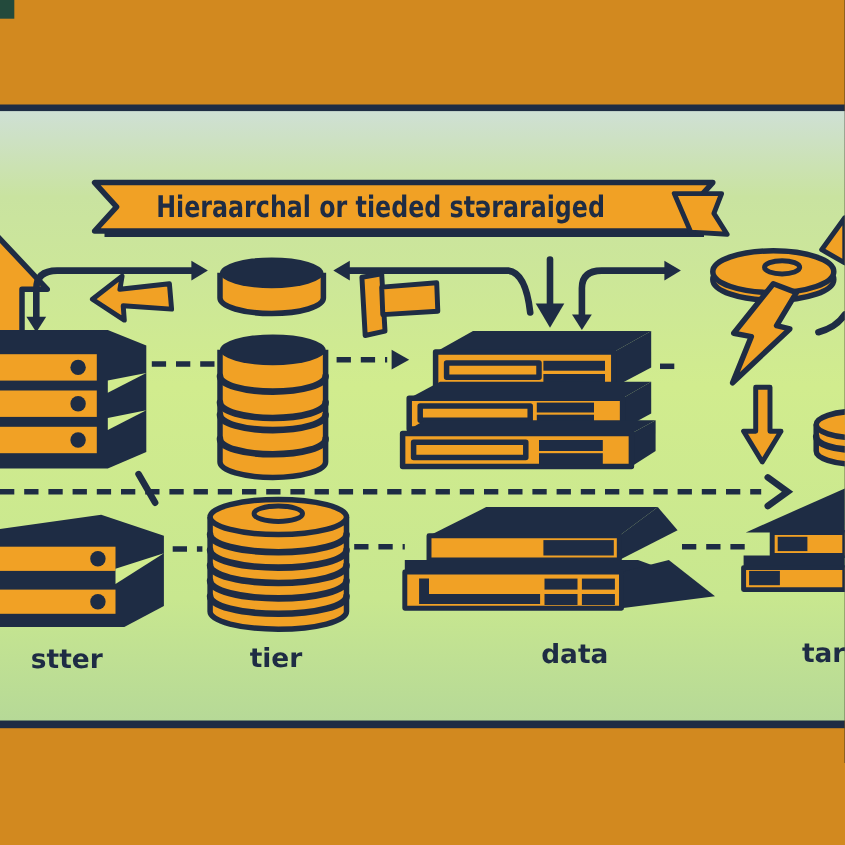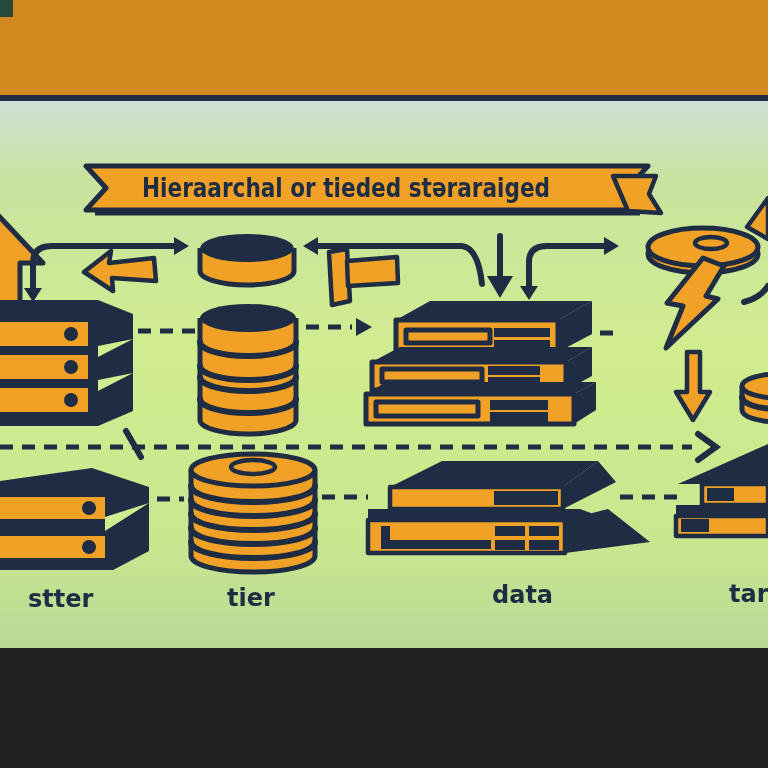--- a/index.html
+++ b/index.html
@@ -1,16 +1,16 @@
 <!DOCTYPE html>
 <html style="--frame-orange: #d2891f; --accent-orange: #f1a125; --outline-navy: #1e2c44; --corner-teal: #234a3c; --background-top: #cfe0d5; --background-upper: #c9e3a0; --background-mid: #d1ec8e; --background-lower: #c8e78f; --background-bottom: #b6d997;"><head>
 <meta charset="utf-8">
 <style>
   html,body{margin:0;padding:0;background:#222;}
-  .stage{position:relative;width:768px;height:648px;overflow:hidden;
+  .stage{position:relative;width:768px;height:768px;overflow:hidden;
          font-family:"DejaVu Sans",sans-serif;}
   svg{display:block;}
   .frame{fill:var(--frame-orange,#d2891f);}
   .corner{fill:var(--corner-teal,#234a3c);}
   .fN{fill:var(--outline-navy,#1e2c44);}
   .oF{fill:var(--accent-orange,#f1a125);}
   .osh{fill:var(--accent-orange,#f1a125);stroke:var(--outline-navy,#1e2c44);
        stroke-width:4.5;stroke-linejoin:round;}
   .osh5{fill:var(--accent-orange,#f1a125);stroke:var(--outline-navy,#1e2c44);
        stroke-width:5;stroke-linejoin:round;}

